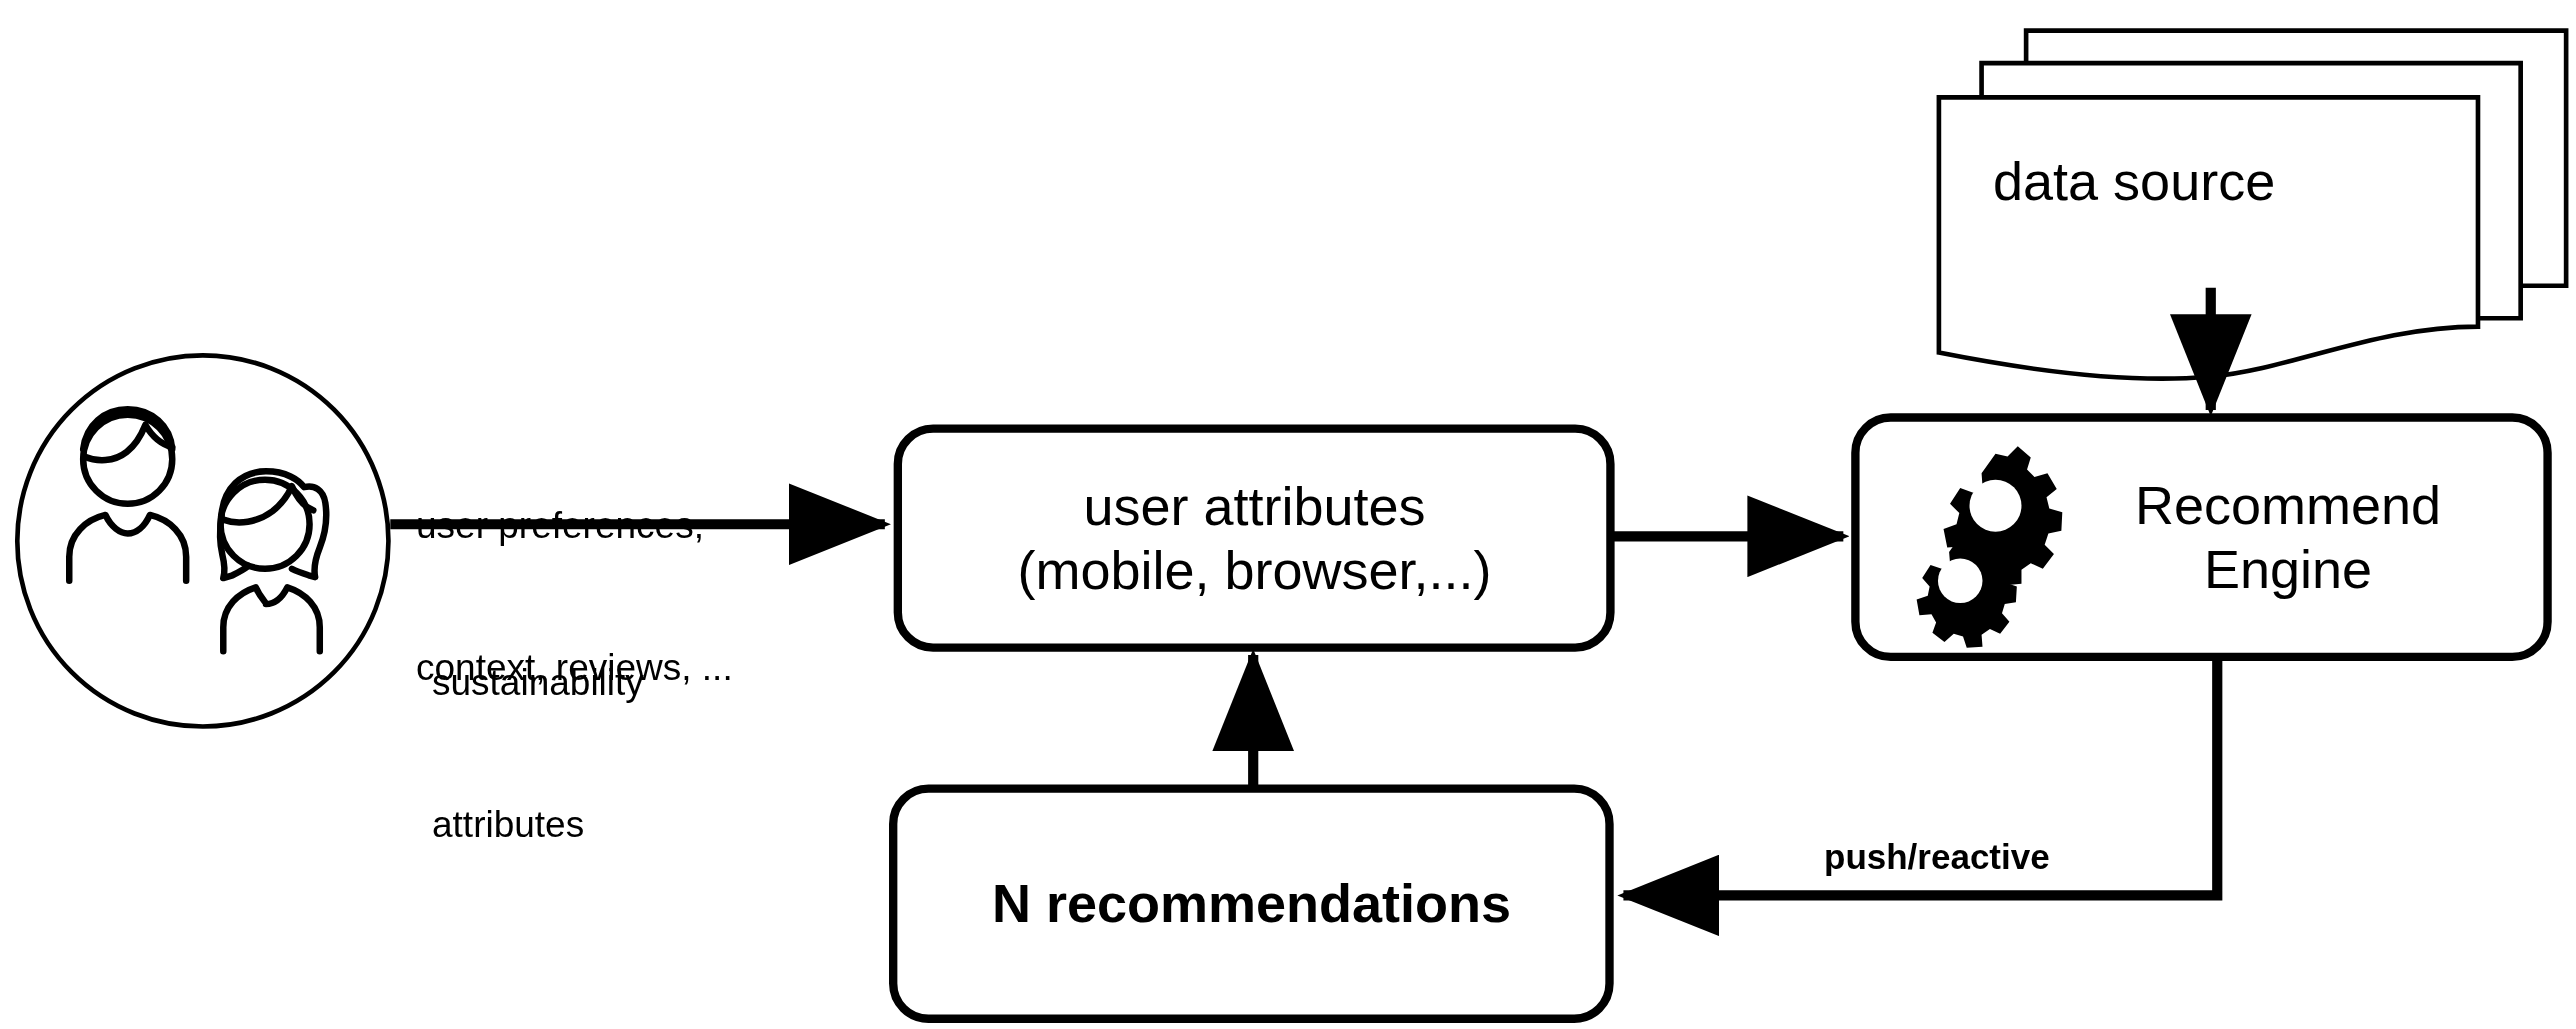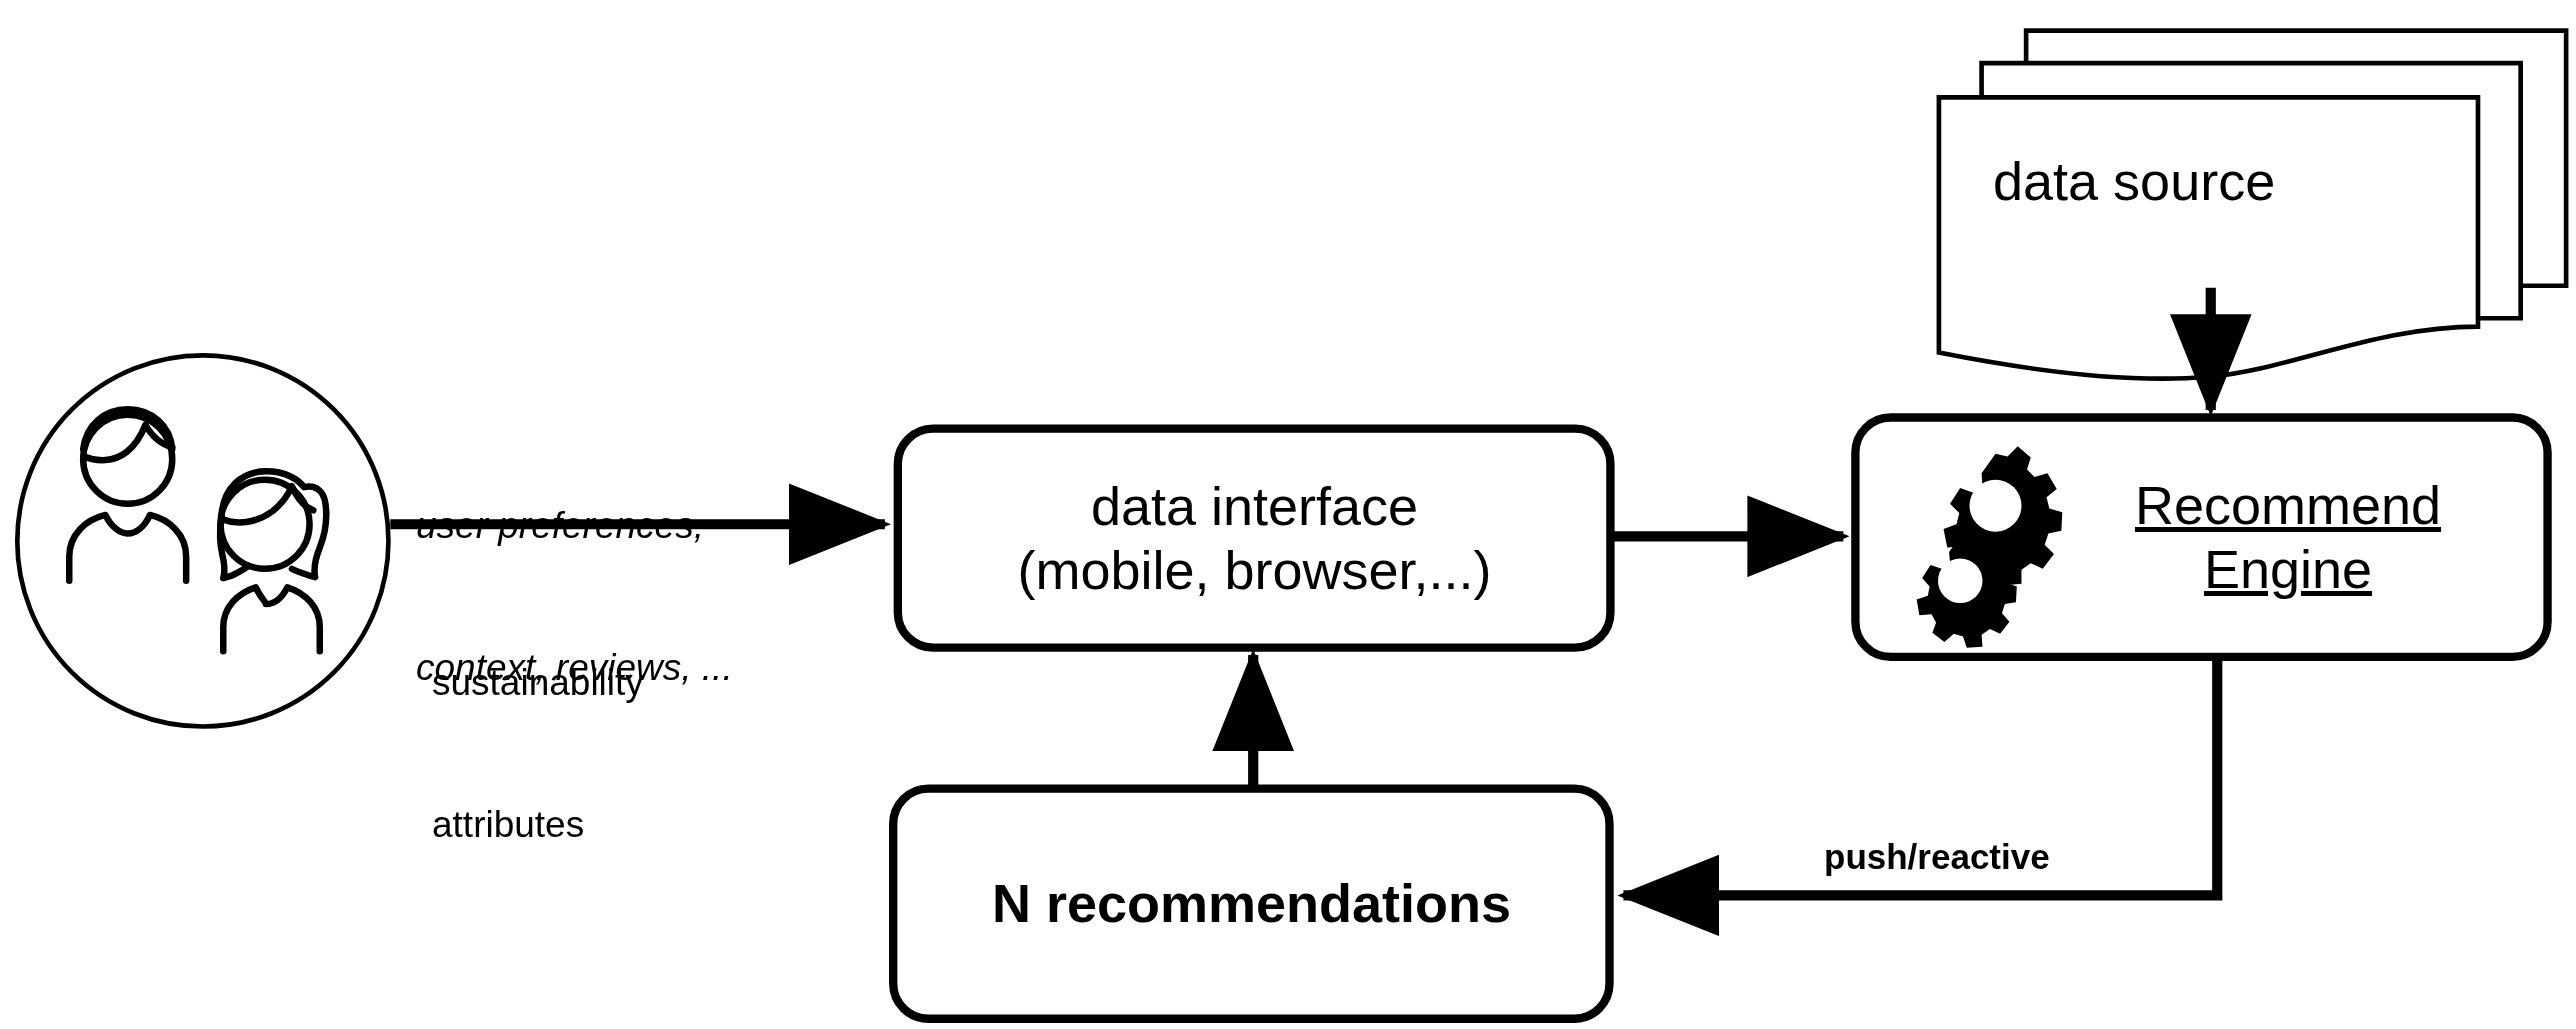--- a/index.html
+++ b/index.html
@@ -141,39 +141,39 @@
     <g>
       <rect x="962" y="850" width="772" height="248" rx="38" ry="38" fill="#ffffff" stroke="#000000" stroke-width="9"></rect>
     </g>
 
     <g>
       <line x1="1350" y1="848" x2="1350" y2="706" stroke="#000000" stroke-width="11" marker-end="url(#arrowFilled)"></line>
     </g>
   </svg>
 
   <div class="node-label t-big" style="left:898px; top:429px; width:713px; height:219px;">
-    <span>data interface</span>
+    <span>user attributes</span>
     <span>(mobile, browser,...)</span>
   </div>
 
-  <div class="node-label t-big" style="left:2070px; top:418px; width:436px; height:239px;text-decoration:underline;">
+  <div class="node-label t-big" style="left:2070px; top:418px; width:436px; height:239px;">
     <span>Recommend</span>
     <span>Engine</span>
   </div>
 
   <div class="node-label t-big" style="left:1939px; top:102px; width:539px; height:186px;
               align-items:flex-start; justify-content:flex-start; padding-top:48px; box-sizing:border-box;">
     <span style="padding-left:54px;">data source</span>
   </div>
 
   <div class="node-label t-big" style="left:893px; top:789px; width:717px; height:230px;font-weight:bold;">
     <span>N recommendations</span>
   </div>
 
-  <div class="edge-label t-small" style="left:416px; top:407px;font-style:italic;">
+  <div class="edge-label t-small" style="left:416px; top:407px;">
     <div>user preferences,</div>
     <div>context, reviews, ...</div>
   </div>
 
   <div class="edge-label t-small" style="left:432px; top:564px;">
     <div>sustainability</div>
     <div>attributes</div>
   </div>
 
   <div class="edge-label t-tiny" style="left:1824px; top:835px;">push/reactive</div>

